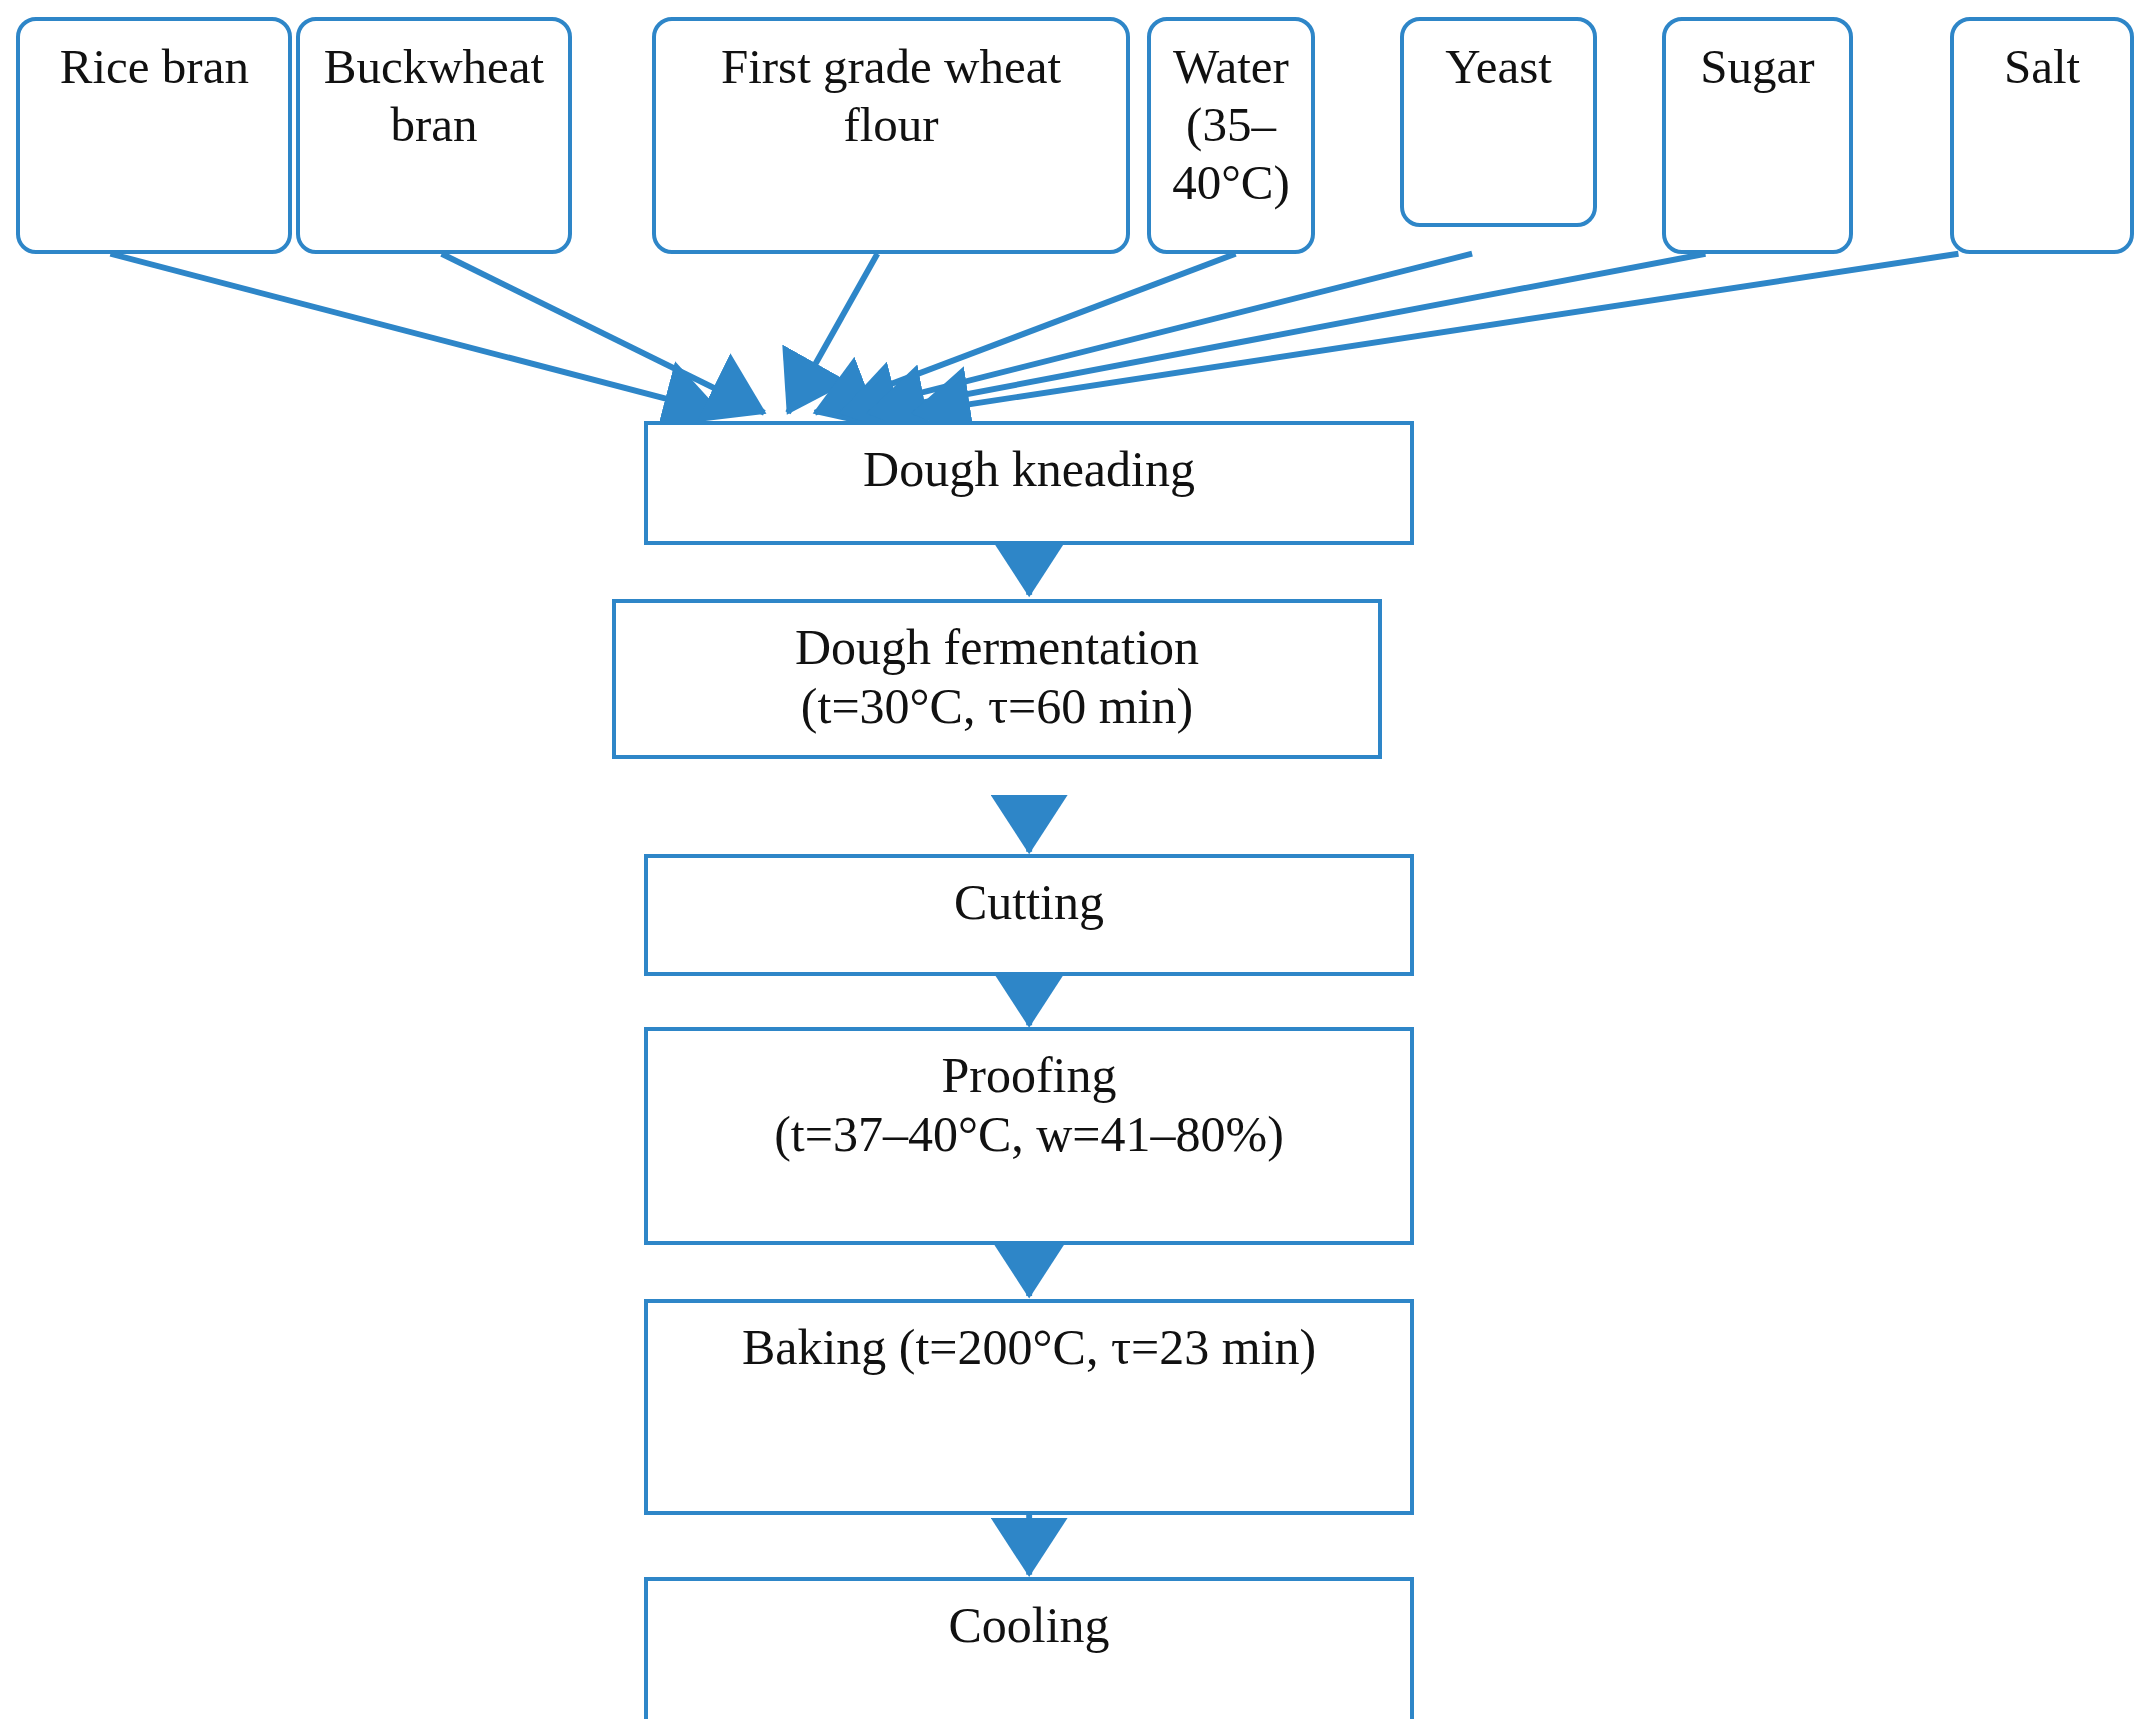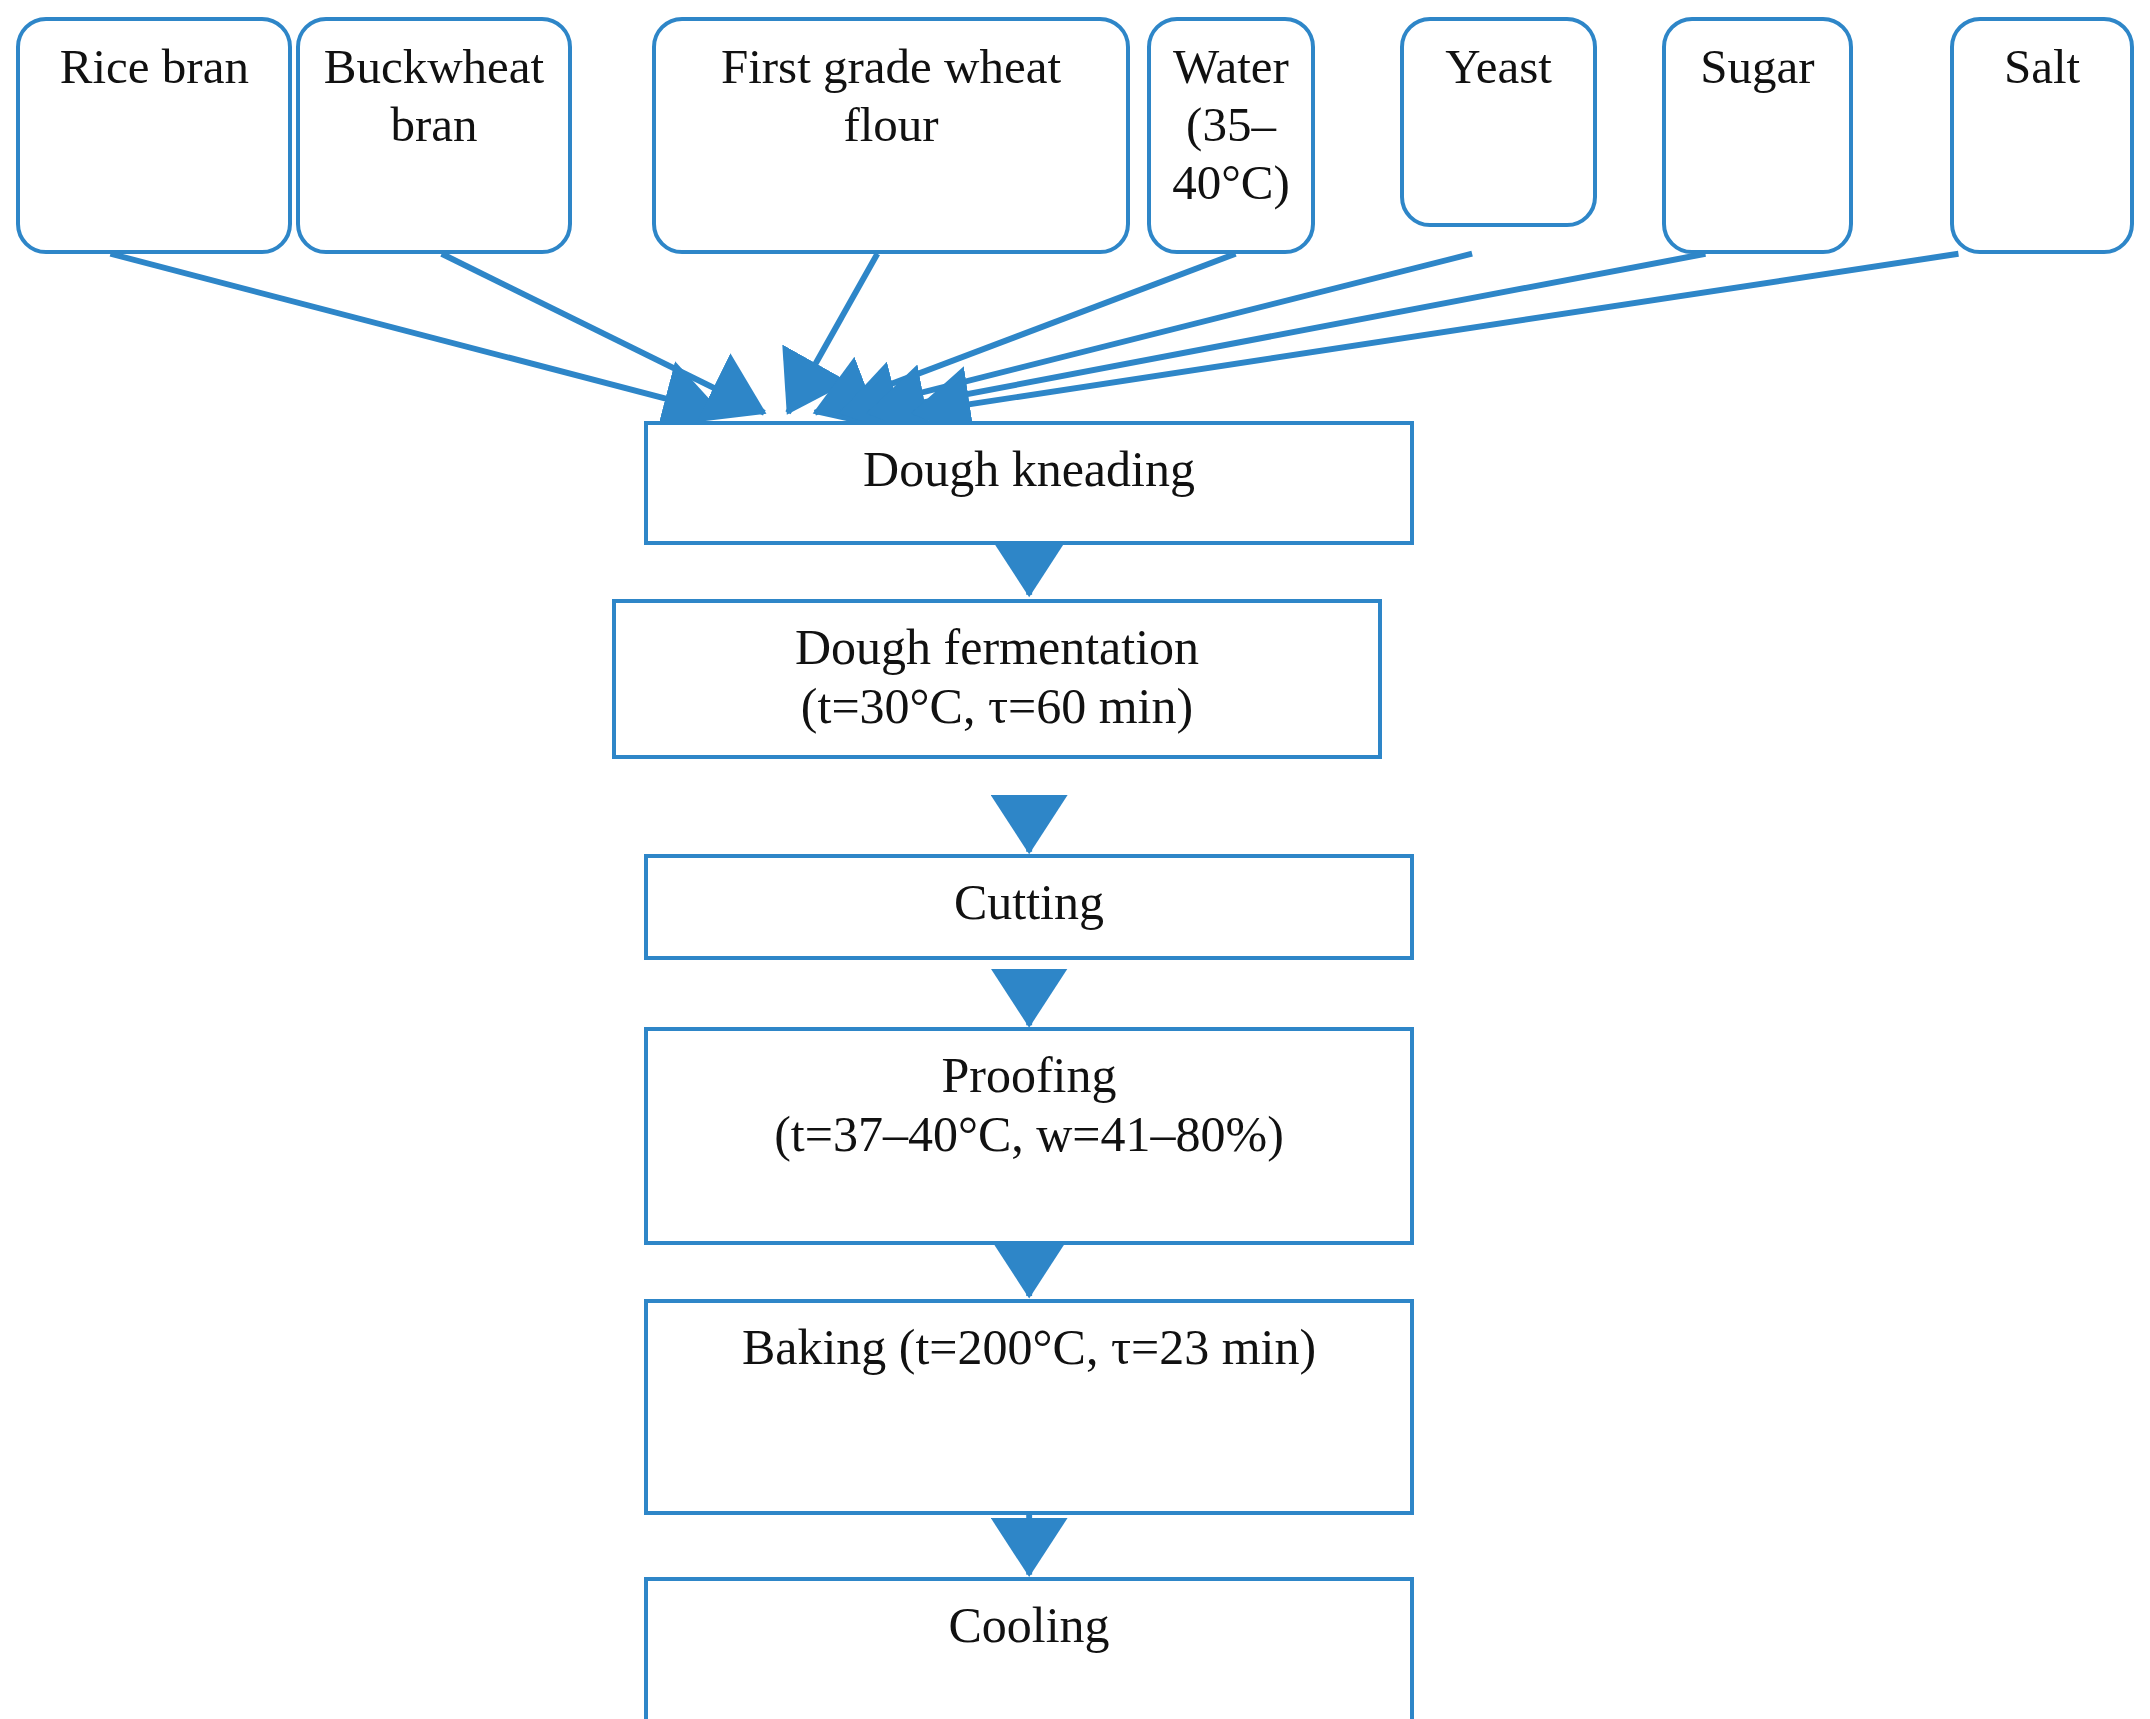--- a/index.html
+++ b/index.html
@@ -31,21 +31,21 @@
     justify-content: center;
     align-items: flex-start;
     text-align: center;
     line-height: 1.18;
     white-space: pre-line;
     z-index: 3;
     pointer-events: auto;
   }
   .ingredient {
     border: 4.6px solid #2E86C8;
-    border-radius: 30px;
+    border-radius: 20px;
     font-size: 49px;
     padding-top: 17px;
   }
   .process {
     border: 4.6px solid #2E86C8;
     border-radius: 0;
     font-size: 50px;
     padding-top: 14.5px;
   }
 </style>
@@ -96,21 +96,21 @@
 
   <div class="node ingredient" style="left:1662px;top:17px;  width:191px; height:237px;">Sugar</div>
 
   <div class="node ingredient" style="left:1950px;top:17px;  width:184px; height:237px;">Salt</div>
 
   <div class="node process" style="left:644px; top:421px;  width:770px; height:124px;">Dough kneading</div>
 
   <div class="node process" style="left:612px; top:599px;  width:770px; height:160px;">Dough fermentation
 (t=30°C, τ=60 min)</div>
 
-  <div class="node process" style="left:644px; top:854px; width:770px; height:106px;">Cutting</div>
+  <div class="node process" style="left:644px; top:854px; width:770px; height:122px;">Cutting</div>
 
   <div class="node process" style="left:644px; top:1027px; width:770px; height:218px;">Proofing
 (t=37–40°C, w=41–80%)</div>
 
   <div class="node process" style="left:644px; top:1299px; width:770px; height:216px;">Baking (t=200°C, τ=23 min)</div>
 
   <div class="node process" style="left:644px; top:1577px; width:770px; height:162px;">Cooling</div>
 
 </div>
 

